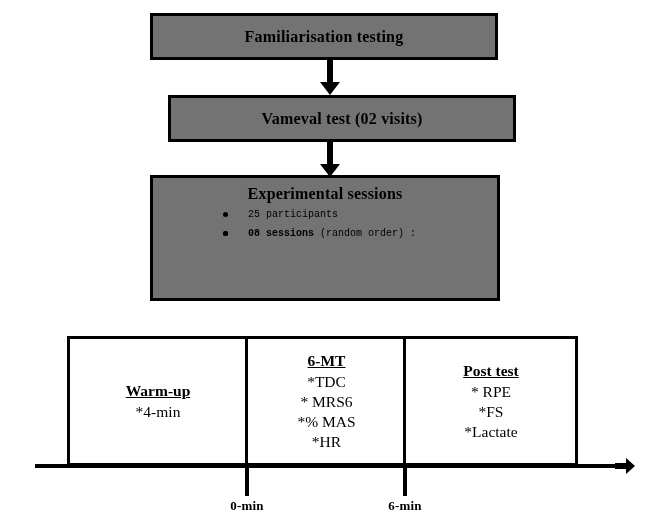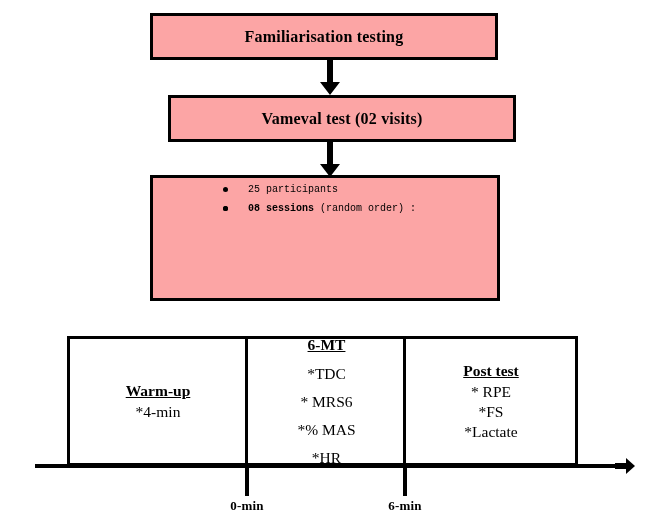--- a/index.html
+++ b/index.html
@@ -11,21 +11,21 @@
     overflow:hidden;
     position:relative;
   }
   #stage{position:absolute;left:0;top:0;width:645px;height:527px;}
 
   
   .fbox{
     position:absolute;
     border:3px solid #000;
     box-sizing:border-box;
-    background:#fca5a5;
+    background:#737373;
   }
   .fbox-title{
     font-weight:bold;
     text-align:center;
     font-size:16px;
     letter-spacing:.2px;
   }
 
   #box-familiarisation{left:150px;top:13px;width:348px;height:47px;}
   #box-familiarisation .fbox-title{line-height:41px;}
@@ -158,20 +158,21 @@
     <div class="fbox-title">Vameval test (02 visits)</div>
   </div>
 
   <div class="arrow-down" style="left:317px;top:142px;">
     <svg width="26" height="36" viewBox="0 0 26 36">
       <path d="M10 0 H16 V22 H23 L13 35 L3 22 H10 Z" fill="#000"></path>
     </svg>
   </div>
 
   <div class="fbox" id="box-experimental">
+    <div class="fbox-title">Experimental sessions</div>
     <ul class="bullet-list">
       <li>
         <span class="dot"></span>
         <span>25 participants</span>
       </li>
       <li>
         <span class="dot"></span>
       </li>
       <li>
         <span class="dot"></span>
@@ -180,21 +181,21 @@
     </ul>
   </div>
 
   <div id="timeline-box"></div>
 
   <div class="tl-cell" style="left:70px;width:176px;">
     <div class="tl-head">Warm-up</div>
     <div class="tl-item">*4-min</div>
   </div>
 
-  <div class="tl-cell" style="left:249px;width:155px;gap:8px;">
+  <div class="tl-cell" style="left:249px;width:155px;">
     <div class="tl-head">6-MT</div>
     <div class="tl-item">*TDC</div>
     <div class="tl-item">* MRS6</div>
     <div class="tl-item">*% MAS</div>
     <div class="tl-item">*HR</div>
   </div>
 
   <div class="tl-cell" style="left:407px;width:168px;">
     <div class="tl-head">Post test </div>
     <div class="tl-item">* RPE</div>

